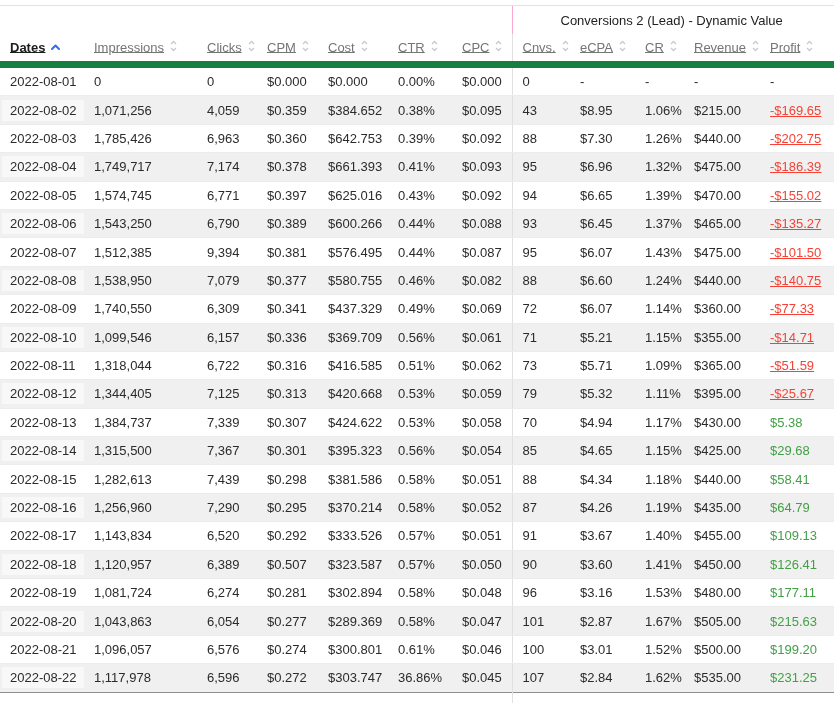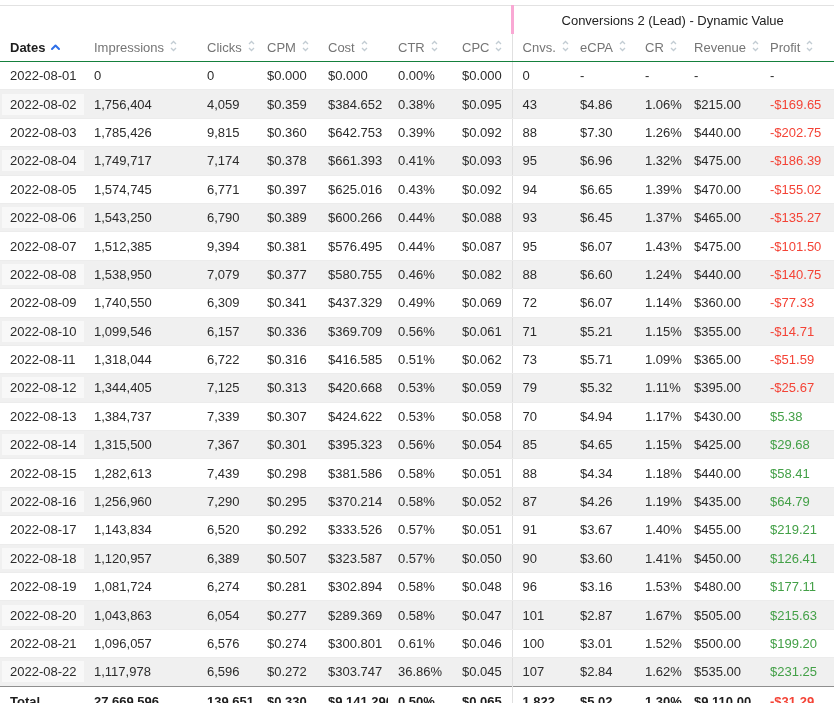--- a/index.html
+++ b/index.html
@@ -17,41 +17,41 @@
   }
   
   col.c-date{width:84px}col.c-impressions{width:113px}col.c-clicks{width:60px}
   col.c-cpm{width:61px}col.c-cost{width:70px}col.c-ctr{width:64px}
   col.c-cpc{width:60px}col.c-cnvs{width:58px}col.c-ecpa{width:65px}
   col.c-cr{width:49px}col.c-revenue{width:76px}col.c-profit{width:74px}
 
   thead tr.group-row th{
     height:28px;border-top:1px solid #e2e2e2;color:#222;font-size:13px;
   }
-  .group-label-cell{border-left:3px solid #f9a8d4;padding-left:48px;}
+  .group-label-cell{border-left:1px solid #f9a8d4;padding-left:48px;}
   thead tr.cols-row th{
-    height:27px;color:#757575;border-bottom:1px solid #15803d;font-size:13px;
+    height:27px;color:#757575;border-bottom:7px solid #15803d;font-size:13px;text-decoration:underline;
   }
   thead tr.cols-row th.col-date{color:#1d1d1d;font-weight:700;}
   .gb{border-left:1px solid #e0e0e0;} 
 
   tbody td{height:27.4px;border-bottom:1px solid #ececec;}
   tbody tr:nth-child(even){background:var(--stripe,#f0f0f0);}
   tbody tr:nth-child(even) td.col-date .date-inner{
     background:#f8f8f8;display:inline-block;padding:3px 8px;margin:-3px -8px;
   }
   tbody tr:last-child td{border-bottom:none;}
 
   tfoot td{
     height:29px;font-weight:700;color:#1d1d1d;
     border-top:1px solid #8f8f8f;border-bottom:1px solid #e0e0e0;
   }
 
   td.pos span{color:var(--pos,#43a047);}
-  td.neg span{color:var(--neg,#f44336);}
+  td.neg span{color:var(--neg,#f44336);text-decoration:underline;}
 
   .sort-icon{vertical-align:-2px;margin-left:5px;}
   .sort-asc-icon{vertical-align:0px;margin-left:5px;}
   th .hlabel{vertical-align:middle;}
 </style>
 </head>
 <body>
 
 <table>
   <colgroup>
@@ -161,36 +161,36 @@
         <td class="col-ctr"><span>0.00%</span></td>
         <td class="col-cpc"><span>$0.000</span></td>
         <td class="col-cnvs gb"><span>0</span></td>
         <td class="col-ecpa"><span>-</span></td>
         <td class="col-cr"><span>-</span></td>
         <td class="col-revenue"><span>-</span></td>
         <td class="col-profit"><span>-</span></td>
       </tr>
       <tr>
         <td class="col-date"><span class="date-inner">2022-08-02</span></td>
-        <td class="col-impressions"><span>1,756,404</span></td>
+        <td class="col-impressions"><span>1,071,256</span></td>
         <td class="col-clicks"><span>4,059</span></td>
         <td class="col-cpm"><span>$0.359</span></td>
         <td class="col-cost"><span>$384.652</span></td>
         <td class="col-ctr"><span>0.38%</span></td>
         <td class="col-cpc"><span>$0.095</span></td>
         <td class="col-cnvs gb"><span>43</span></td>
-        <td class="col-ecpa"><span>$4.86</span></td>
+        <td class="col-ecpa"><span>$8.95</span></td>
         <td class="col-cr"><span>1.06%</span></td>
         <td class="col-revenue"><span>$215.00</span></td>
         <td class="col-profit neg"><span>-$169.65</span></td>
       </tr>
       <tr>
         <td class="col-date"><span class="date-inner">2022-08-03</span></td>
         <td class="col-impressions"><span>1,785,426</span></td>
-        <td class="col-clicks"><span>9,815</span></td>
+        <td class="col-clicks"><span>6,963</span></td>
         <td class="col-cpm"><span>$0.360</span></td>
         <td class="col-cost"><span>$642.753</span></td>
         <td class="col-ctr"><span>0.39%</span></td>
         <td class="col-cpc"><span>$0.092</span></td>
         <td class="col-cnvs gb"><span>88</span></td>
         <td class="col-ecpa"><span>$7.30</span></td>
         <td class="col-cr"><span>1.26%</span></td>
         <td class="col-revenue"><span>$440.00</span></td>
         <td class="col-profit neg"><span>-$202.75</span></td>
       </tr>
@@ -381,21 +381,21 @@
         <td class="col-impressions"><span>1,143,834</span></td>
         <td class="col-clicks"><span>6,520</span></td>
         <td class="col-cpm"><span>$0.292</span></td>
         <td class="col-cost"><span>$333.526</span></td>
         <td class="col-ctr"><span>0.57%</span></td>
         <td class="col-cpc"><span>$0.051</span></td>
         <td class="col-cnvs gb"><span>91</span></td>
         <td class="col-ecpa"><span>$3.67</span></td>
         <td class="col-cr"><span>1.40%</span></td>
         <td class="col-revenue"><span>$455.00</span></td>
-        <td class="col-profit pos"><span>$219.21</span></td>
+        <td class="col-profit pos"><span>$109.13</span></td>
       </tr>
       <tr>
         <td class="col-date"><span class="date-inner">2022-08-18</span></td>
         <td class="col-impressions"><span>1,120,957</span></td>
         <td class="col-clicks"><span>6,389</span></td>
         <td class="col-cpm"><span>$0.507</span></td>
         <td class="col-cost"><span>$323.587</span></td>
         <td class="col-ctr"><span>0.57%</span></td>
         <td class="col-cpc"><span>$0.050</span></td>
         <td class="col-cnvs gb"><span>90</span></td>

